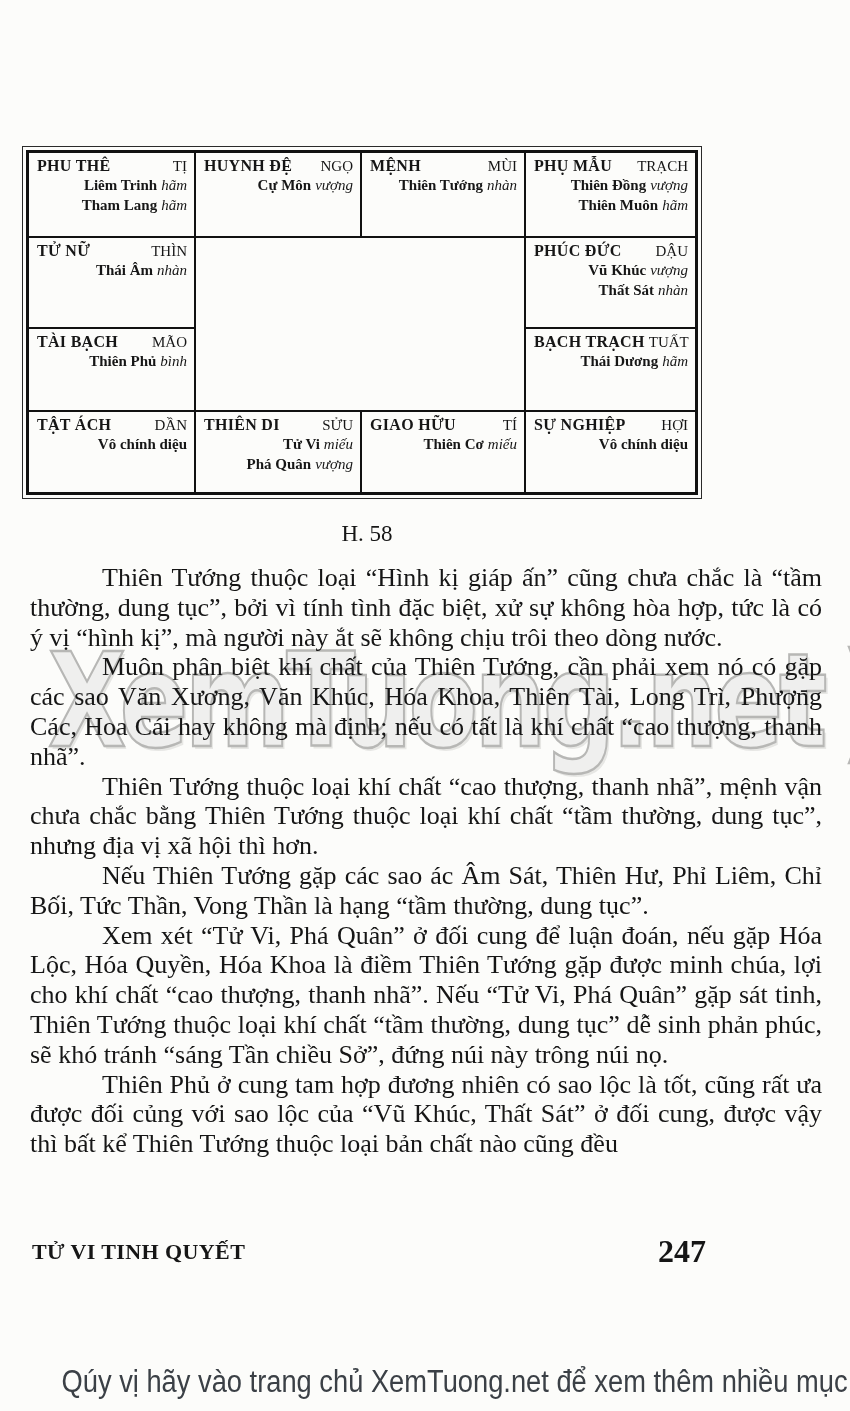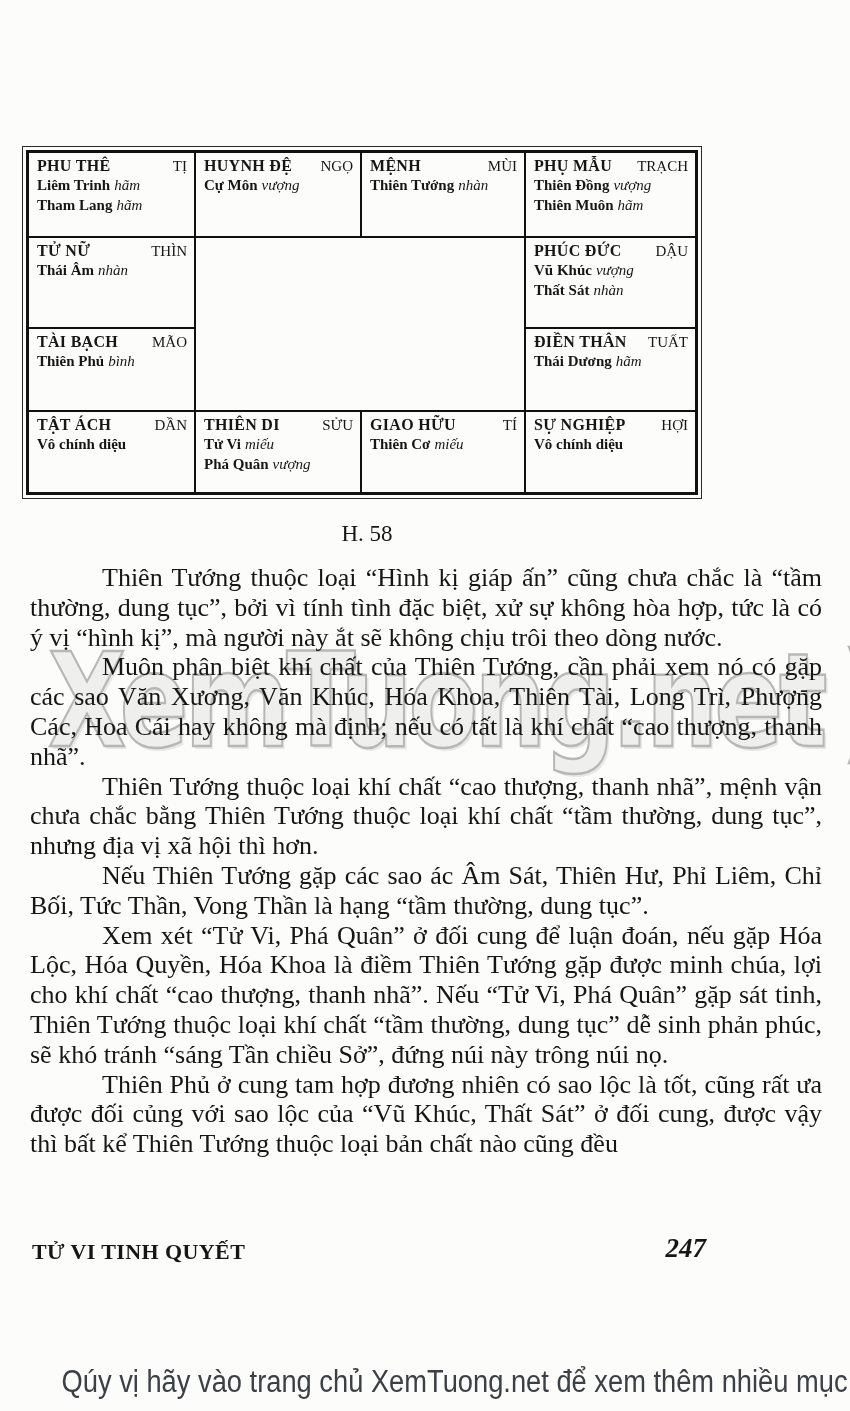--- a/index.html
+++ b/index.html
@@ -22,21 +22,21 @@
     color:#efefee;
     -webkit-text-stroke:2.5px #b7b7b5;
     text-shadow:3px 3px 0 rgba(175,175,173,0.28);
     transform:scaleX(0.78); transform-origin:left center;
   }
   .watermark .trail { margin-left:22px; }
 
   
   .chart-outer {
     position:absolute; left:22px; top:146px; z-index:2;
-    border:1px solid #2a2a2a; padding:3px; background:transparent;
+    border:1px solid #2a2a2a; padding:3px; background:transparent;text-align:right;
   }
   .chart-grid {
     display:grid;
     grid-template-columns:167px 166px 164px 171px;
     grid-template-rows:85px 91px 83px 82px;
     border:2px solid #111;
   }
   .cell { border:1px solid #111; padding:4px 7px 2px 8px; overflow:hidden; background:transparent; }
   .cell.center { grid-column:2 / span 2; grid-row:2 / span 2; }
   .hdr { display:flex; justify-content:space-between; align-items:baseline; }
@@ -64,21 +64,21 @@
     font-size:24px; color:#222;
   }
 
   
   .footer-title {
     position:absolute; left:32px; top:1239px; z-index:2;
     font-weight:700; font-size:22px; letter-spacing:0.4px;
   }
   .footer-page {
     position:absolute; right:144px; top:1233px; z-index:2;
-    font-weight:700; font-style:italic; font-size:27px;margin-left:8px;
+    font-weight:700; font-size:32px;margin-left:8px;
   }
 
   
   .banner {
     position:absolute; left:0; top:1364px; width:850px; z-index:2;
     text-align:center;
   }
   .banner span {
     display:inline-block;
     font-family:"Liberation Sans","DejaVu Sans",sans-serif;
@@ -151,21 +151,21 @@
     <div class="cell" style="grid-column:1;grid-row:3">
       <div class="hdr">
           <span class="pname">TÀI BẠCH</span>
           <span class="branch">MÃO</span>
         </div>
       <div class="star"><span class="sname">Thiên Phủ</span><span class="sbright">bình</span></div>
     </div>
 
     <div class="cell" style="grid-column:4;grid-row:3">
       <div class="hdr">
-          <span class="pname">ĐIỀN THÂN</span>
+          <span class="pname">BẠCH TRẠCH</span>
           <span class="branch">TUẤT</span>
         </div>
       <div class="star"><span class="sname">Thái Dương</span><span class="sbright">hãm</span></div>
     </div>
 
     <div class="cell" style="grid-column:1;grid-row:4">
       <div class="hdr">
           <span class="pname">TẬT ÁCH</span>
           <span class="branch">DẦN</span>
         </div>

